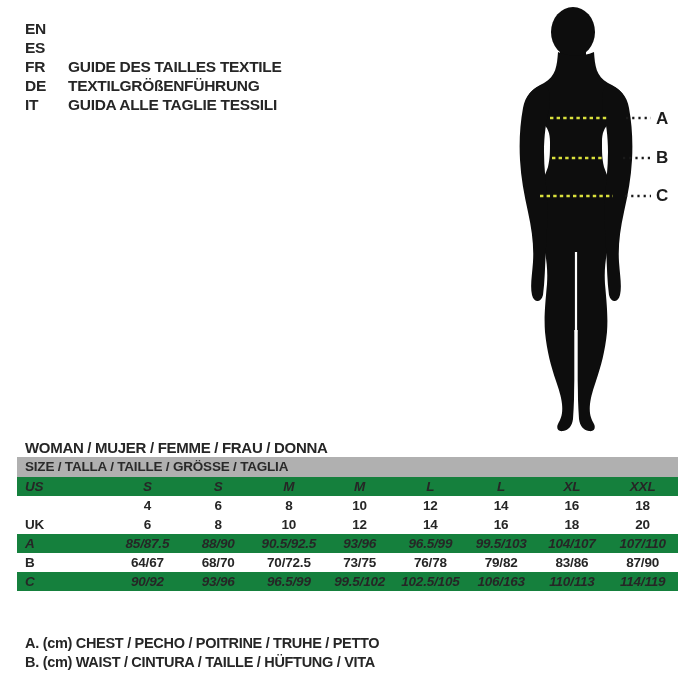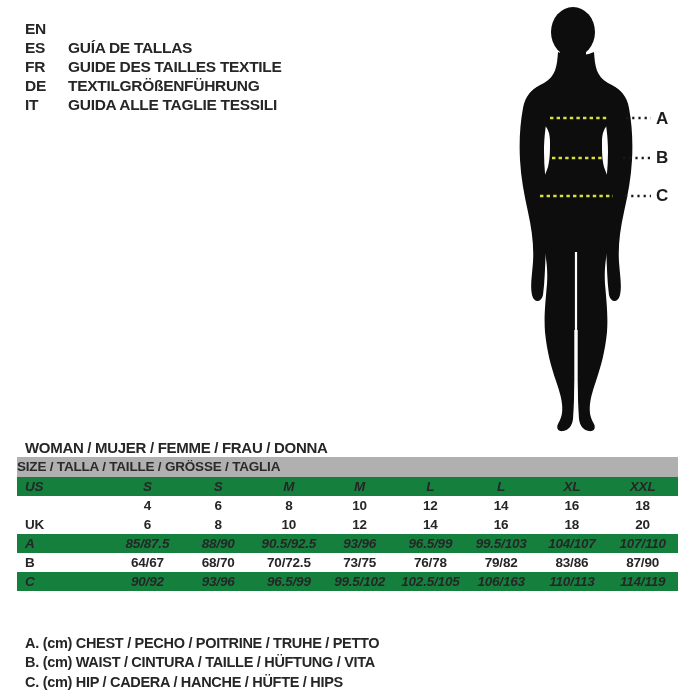--- a/index.html
+++ b/index.html
@@ -20,21 +20,21 @@
           font-size:17px;font-weight:700;color:#1c1c1c;}
   .marker-a{top:109px;}
   .marker-b{top:148px;}
   .marker-c{top:186px;}
   
   .section-title{position:absolute;left:25px;top:439px;font-size:15px;font-weight:700;
                  letter-spacing:-0.3px;white-space:nowrap;}
   
   .size-table{position:absolute;left:17px;top:457px;width:661px;}
   .t-header{height:20px;line-height:20px;background:#b0b0b0;color:#2a2a2a;
-            font-size:13.5px;font-weight:700;letter-spacing:-0.2px;
+            font-size:13.5px;font-weight:700;padding-left:8px;letter-spacing:-0.2px;
             box-sizing:border-box;}
   .t-row{display:grid;grid-template-columns:95px repeat(8,70.75px);height:19px;
          align-items:center;font-size:13.5px;font-weight:700;letter-spacing:-0.2px;}
   .t-row.shaded{background:#15803d;font-style:italic;}
   .t-label{padding-left:8px;text-align:left;}
   .t-cell{text-align:center;}
   
   .legend{position:absolute;left:25px;top:634px;}
   .legend-line{height:19.3px;line-height:19.3px;font-size:14.5px;font-weight:700;
                letter-spacing:-0.3px;white-space:nowrap;}
@@ -43,21 +43,20 @@
 <body>
 
 <div class="page">
 
   <div class="lang-block">
     <div class="lang-row">
       <span class="lang-code">EN</span>
     </div>
     <div class="lang-row">
       <span class="lang-code">ES</span>
-      <span class="lang-text">GUÍA DE TALLAS</span>
     </div>
     <div class="lang-row">
       <span class="lang-code">FR</span>
       <span class="lang-text">GUIDE DES TAILLES TEXTILE</span>
     </div>
     <div class="lang-row">
       <span class="lang-code">DE</span>
       <span class="lang-text">TEXTILGRÖßENFÜHRUNG</span>
     </div>
     <div class="lang-row">
@@ -226,16 +225,15 @@
       <div class="t-cell">102.5/105</div>
       <div class="t-cell">106/163</div>
       <div class="t-cell">110/113</div>
       <div class="t-cell">114/119</div>
     </div>
   </div>
 
   <div class="legend">
     <div class="legend-line">A. (cm) CHEST / PECHO / POITRINE / TRUHE / PETTO</div>
     <div class="legend-line">B. (cm) WAIST / CINTURA / TAILLE / HÜFTUNG / VITA</div>
-    <div class="legend-line">C. (cm) HIP / CADERA / HANCHE / HÜFTE / HIPS</div>
   </div>
 
 </div>
 
 </body></html>

